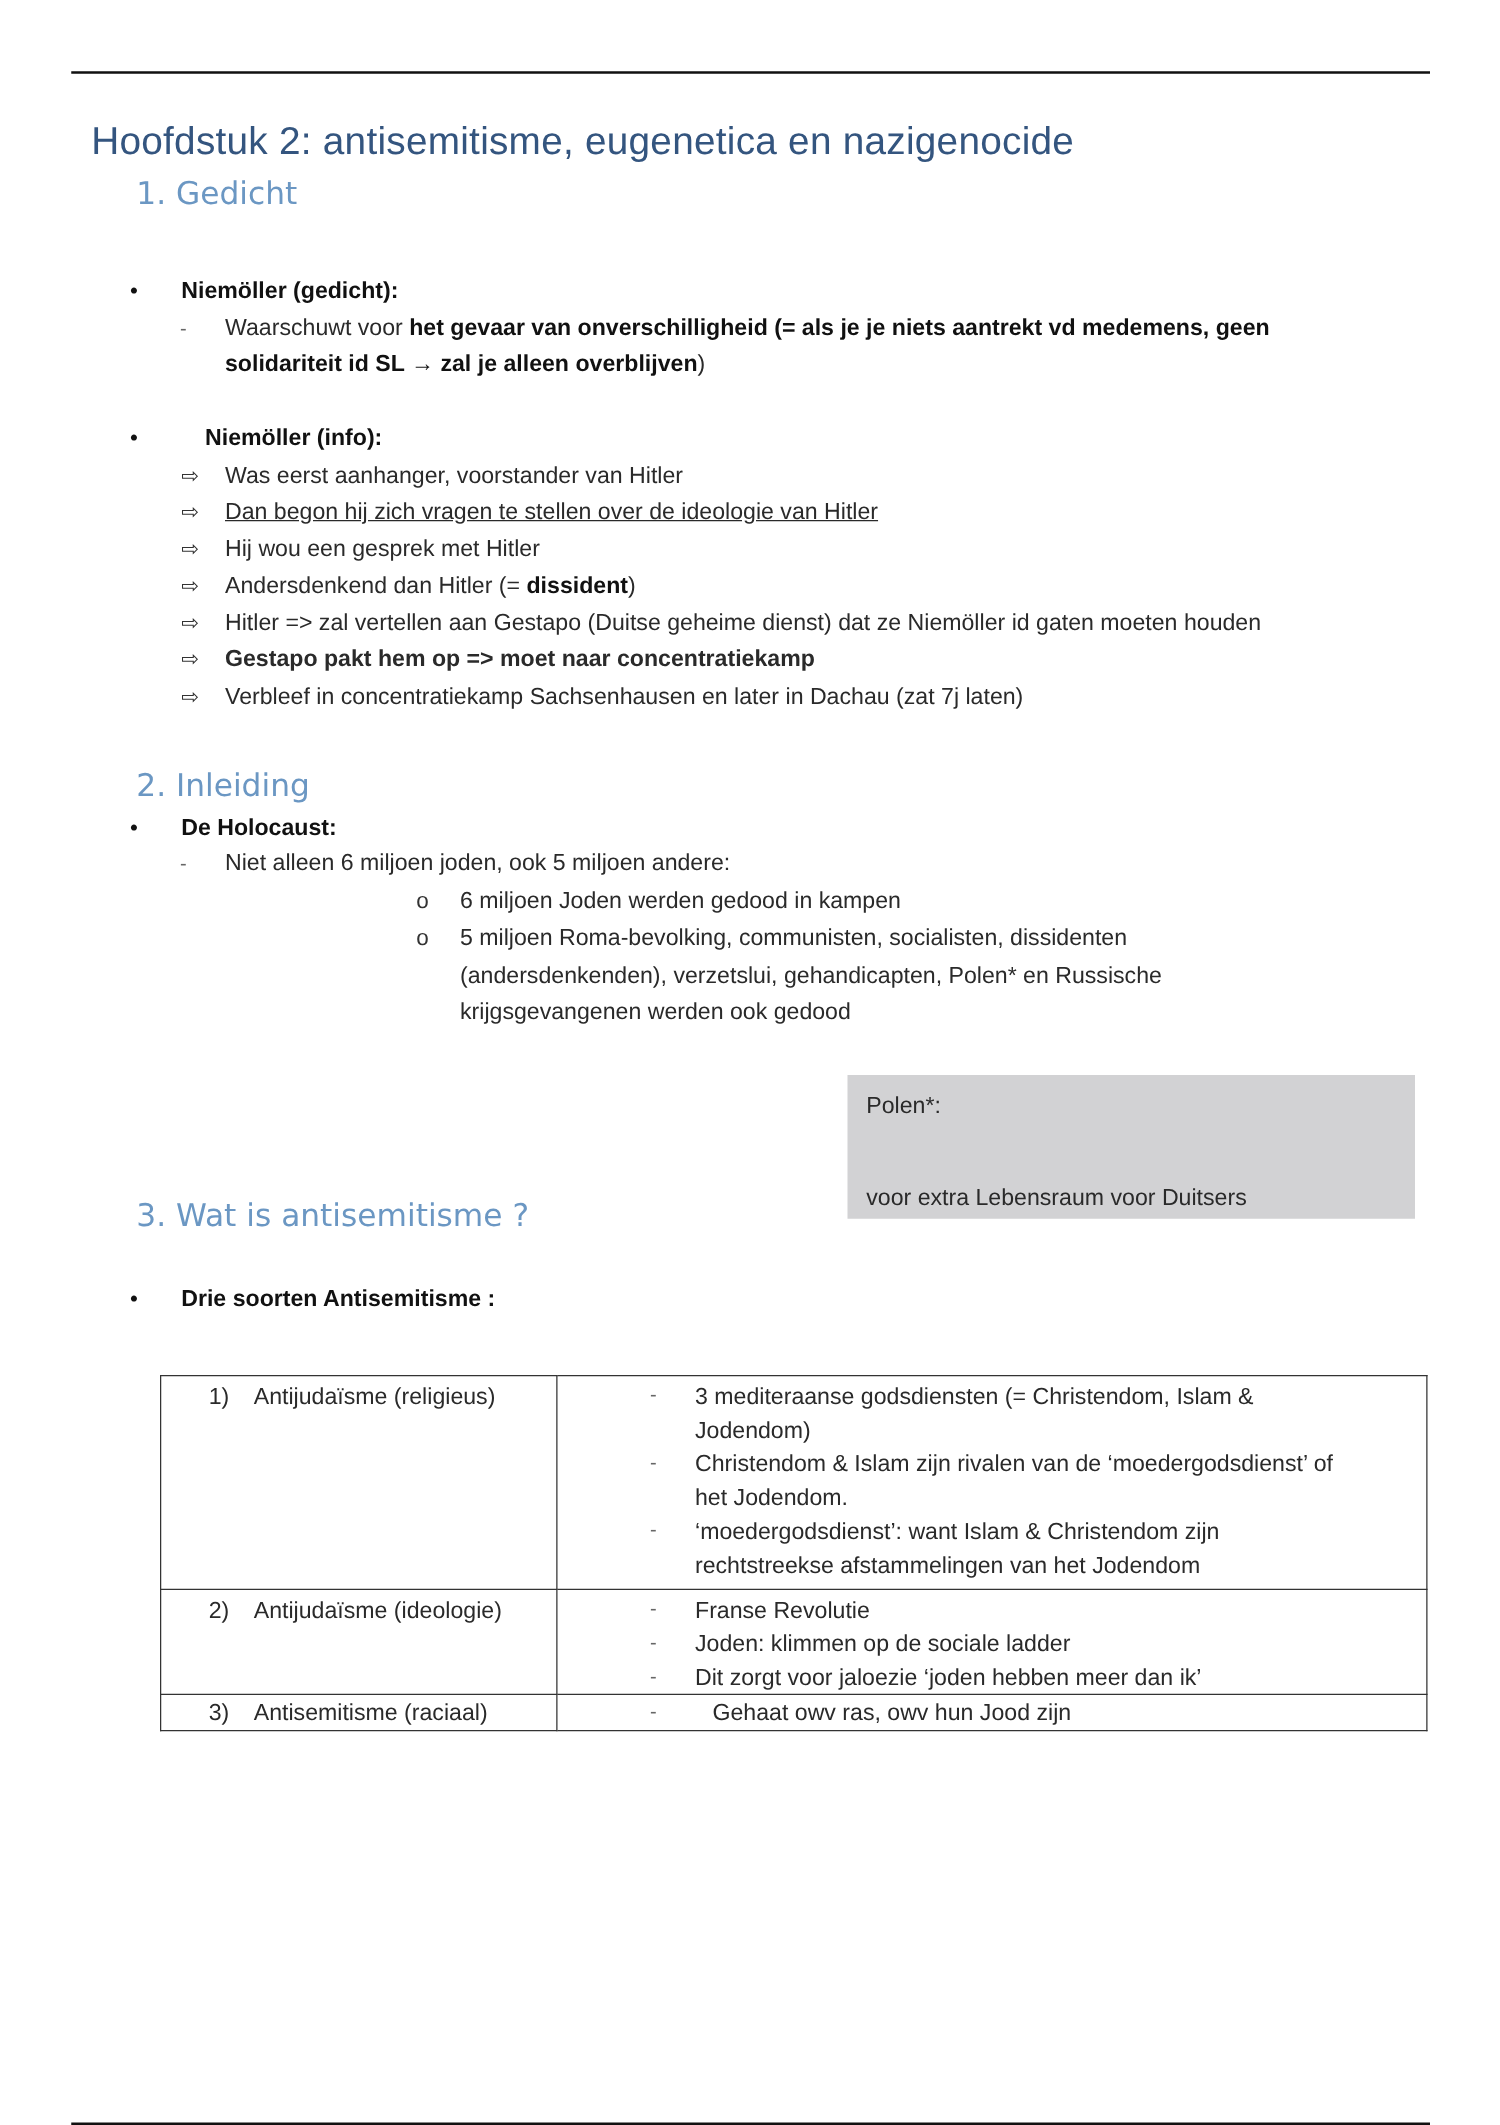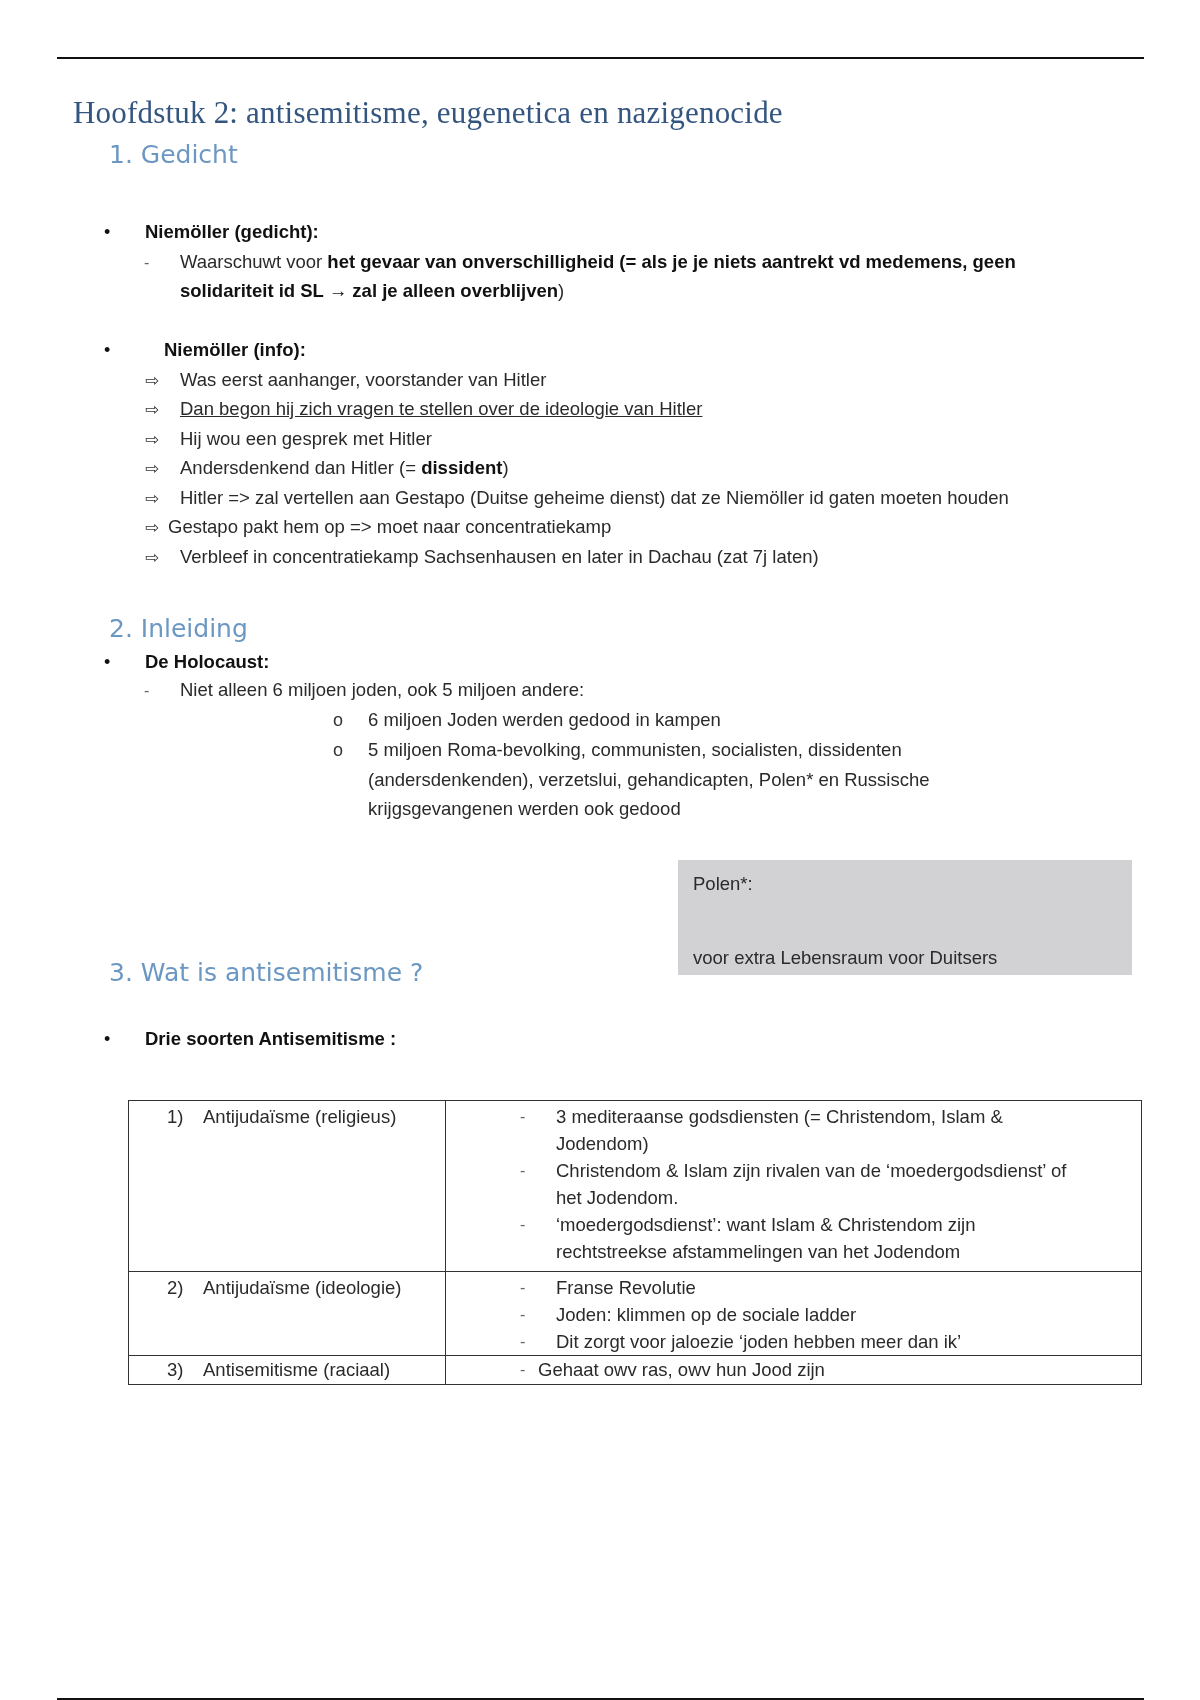--- a/index.html
+++ b/index.html
@@ -1,20 +1,20 @@
 <!DOCTYPE html>
 <html><head>
 <meta charset="utf-8">
 <style>
   html, body { margin: 0; padding: 0; background: #ffffff; }
   body { width: 1200px; height: 1700px; position: relative; overflow: hidden;
          font-family: "Liberation Sans", "DejaVu Sans", sans-serif; color: #222; }
   .rule { position: absolute; left: 57px; width: 1087px; height: 2px; background: #111; }
   .abs { position: absolute; }
-  .h1 { font-family: Liberation Serif, serif; font-size: 31px; color: #34557f; letter-spacing: 0.2px; white-space: nowrap; }
+  .h1 { font-family: Liberation Sans, sans-serif; font-size: 31px; color: #34557f; letter-spacing: 0.2px; white-space: nowrap; }
   .h2 { font-family: "DejaVu Sans", sans-serif; font-size: 25px; color: #6b97c3; white-space: nowrap; }
   .txt { font-size: 18.5px; line-height: 28px; color: #2a2a2a; white-space: nowrap; }
   .bold { font-weight: bold; color: #111; }
   .bullet { font-size: 18px; color: #111; }
   .dash { font-size: 16px; color: #666; }
   .arrow { font-size: 17px; color: #333; }
   .circ { font-size: 18px; color: #333; }
   .note { position: absolute; left: 678px; top: 860px; width: 454px; height: 115px; background: #d2d2d4; }
   table.kinds { position: absolute; left: 128px; top: 1100px; width: 1014px; border-collapse: collapse; }
   table.kinds td { border: 1.5px solid #333; vertical-align: top; padding: 0; font-size: 18.5px; color: #2a2a2a; }
@@ -66,21 +66,21 @@
   <span class="abs" style="left:35px;">
     <span>Andersdenkend dan Hitler (= </span><span class="bold">dissident</span><span>)</span>
   </span>
 </div>
 <div class="abs txt" style="left:145px; top:484px;">
   <span class="arrow">⇨</span>
   <span class="abs" style="left:35px;">Hitler =&gt; zal vertellen aan Gestapo (Duitse geheime dienst) dat ze Niemöller id gaten moeten houden</span>
 </div>
 <div class="abs txt" style="left:145px; top:513px;">
   <span class="arrow">⇨</span>
-  <span class="abs" style="left:23px;">Gestapo pakt hem op =&gt; moet naar concentratiekamp</span>
+  <span class="abs" style="left:35px;font-weight:bold;">Gestapo pakt hem op =&gt; moet naar concentratiekamp</span>
 </div>
 <div class="abs txt" style="left:145px; top:543px;">
   <span class="arrow">⇨</span>
   <span class="abs" style="left:35px;">Verbleef in concentratiekamp Sachsenhausen en later in Dachau (zat 7j laten)</span>
 </div>
 
 <div class="abs h2" style="left:109px; top:614px;">2. Inleiding</div>
 
 <div class="abs txt" style="left:104px; top:648px;">
   <span class="bullet">•</span>
@@ -171,20 +171,20 @@
   <tr>
     <td class="c1" style="height:28px;">
       <div class="cellrow" style="margin-top:0px;">
         <span class="abs" style="left:38px;">3)</span>
         <span class="abs" style="left:74px;">Antisemitisme (raciaal)</span>
       </div>
     </td>
     <td>
       <div class="cellrow">
             <span class="abs dash" style="left:74px;">-</span>
-            <span class="abs" style="left:92px;text-align:right;">Gehaat owv ras, owv hun Jood zijn</span>
+            <span class="abs" style="left:124px;text-align:right;">Gehaat owv ras, owv hun Jood zijn</span>
           </div>
     </td>
   </tr>
 </tbody>
   </table>
 
 <div class="rule" style="top:1698px;"></div>
 
 </body></html>

